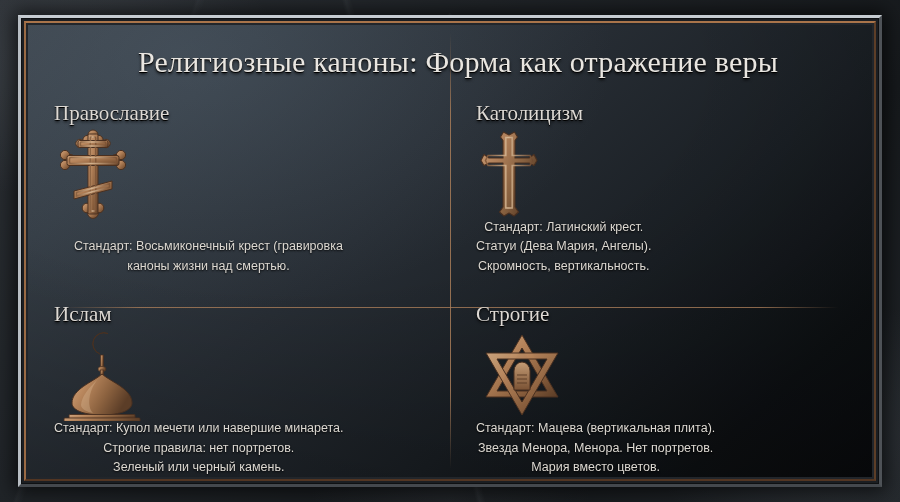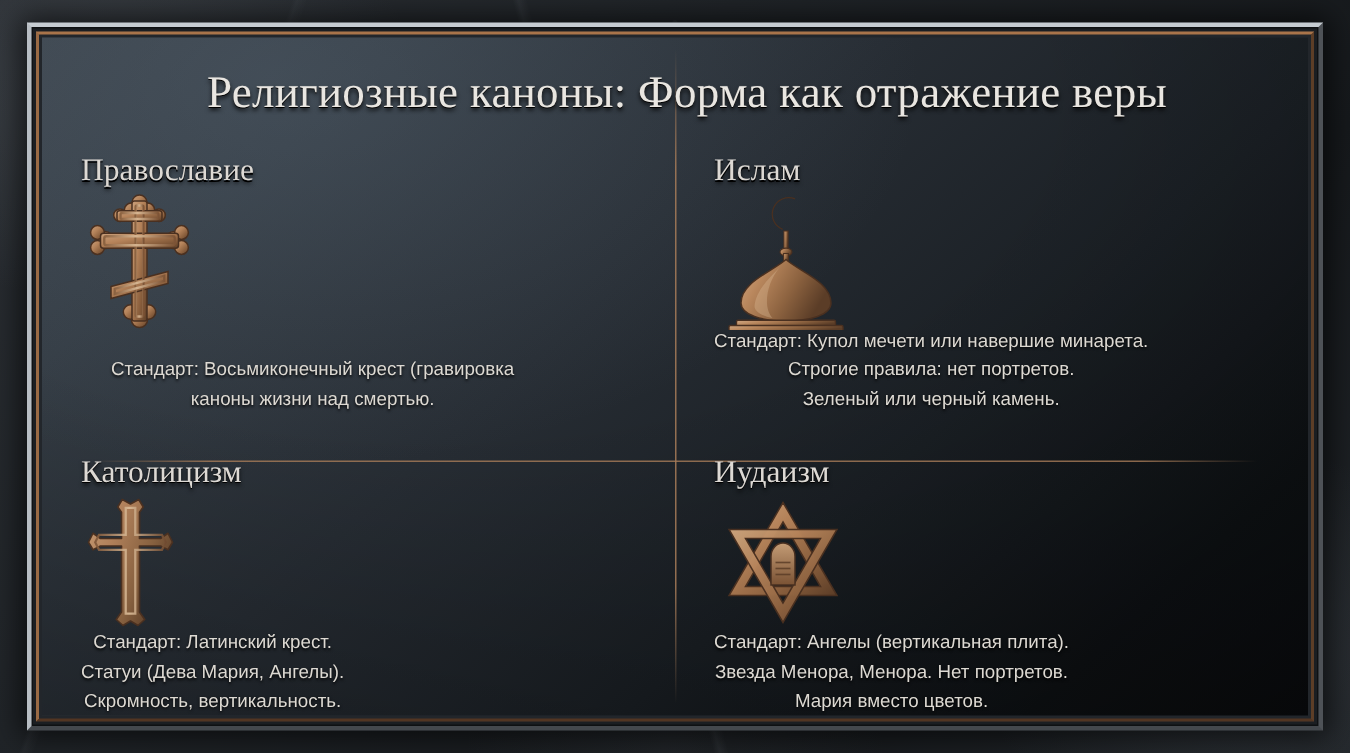--- a/index.html
+++ b/index.html
@@ -201,20 +201,60 @@
                   </g>
                 </g>
               </svg>
             </div>
             <div class="cell-body">
               <div>Стандарт: Восьмиконечный крест (гравировка</div>
               <div>каноны жизни над смертью.</div>
             </div>
           </div>
 
+          <div class="cell q2">
+            <div class="cell-heading">Католицизм</div>
+            <div class="icon-wrap">
+              <svg width="66" height="90" viewBox="0 0 66 90" aria-hidden="true">
+                <defs>
+                  <linearGradient id="bz2" x1="0" y1="0" x2="1" y2="0.6">
+                    <stop offset="0%" stop-color="#c99d76"></stop>
+                    <stop offset="35%" stop-color="#b0805a"></stop>
+                    <stop offset="72%" stop-color="#86603f"></stop>
+                    <stop offset="100%" stop-color="#573a25"></stop>
+                  </linearGradient>
+                  <linearGradient id="bz2b" x1="0" y1="0" x2="1" y2="0">
+                    <stop offset="0%" stop-color="#7d5436"></stop>
+                    <stop offset="48%" stop-color="#dcbd99"></stop>
+                    <stop offset="100%" stop-color="#6f4a30"></stop>
+                  </linearGradient>
+                </defs>
+                <g transform="translate(33,45)">
+
+                  <path d="
+                    M -5.5,-42
+                    L -8.5,-37 L -6,-33.5 L -6,-16
+                    L -20,-16 L -25,-19.5 L -28,-13.5 L -25,-8.5 L -20,-11 L -6,-11
+                    L -6,33 L -9.5,38 L -5,42 L 0,39 L 5,42 L 9.5,38 L 6,33 L 6,-11
+                    L 20,-11 L 25,-8.5 L 28,-13.5 L 25,-19.5 L 20,-16 L 6,-16
+                    L 6,-33.5 L 8.5,-37 L 5.5,-42 L 0,-39 Z" fill="url(#bz2)" stroke="#4a3020" stroke-width="1.1" stroke-linejoin="round"></path>
+
+                  <path d="
+                    M -3.2,-36.5 L -3.2,-18.5 L -21,-18.5 L -23.5,-13.5 L -21,-8.5 L -3.2,-8.5
+                    L -3.2,34 L 3.2,34 L 3.2,-8.5 L 21,-8.5 L 23.5,-13.5 L 21,-18.5 L 3.2,-18.5 L 3.2,-36.5 Z" fill="none" stroke="url(#bz2b)" stroke-width="1.5" opacity=".9"></path>
+                </g>
+              </svg>
+            </div>
+            <div class="cell-body">
+              <div>Стандарт: Латинский крест.</div>
+              <div>Статуи (Дева Мария, Ангелы).</div>
+              <div>Скромность, вертикальность.</div>
+            </div>
+          </div>
+
           <div class="cell q3">
             <div class="cell-heading">Ислам</div>
             <div class="icon-wrap">
               <svg width="96" height="92" viewBox="0 0 96 92" aria-hidden="true">
                 <defs>
                   <linearGradient id="bz3" x1="0" y1="0" x2="1" y2="0.4">
                     <stop offset="0%" stop-color="#d2aa85"></stop>
                     <stop offset="30%" stop-color="#b9875d"></stop>
                     <stop offset="65%" stop-color="#8d6340"></stop>
                     <stop offset="100%" stop-color="#5b3d27"></stop>
@@ -252,62 +292,22 @@
                 </g>
               </svg>
             </div>
             <div class="cell-body">
               <div>Стандарт: Купол мечети или навершие минарета.</div>
               <div>Строгие правила: нет портретов.</div>
               <div>Зеленый или черный камень.</div>
             </div>
           </div>
 
-          <div class="cell q2">
-            <div class="cell-heading">Католицизм</div>
-            <div class="icon-wrap">
-              <svg width="66" height="90" viewBox="0 0 66 90" aria-hidden="true">
-                <defs>
-                  <linearGradient id="bz2" x1="0" y1="0" x2="1" y2="0.6">
-                    <stop offset="0%" stop-color="#c99d76"></stop>
-                    <stop offset="35%" stop-color="#b0805a"></stop>
-                    <stop offset="72%" stop-color="#86603f"></stop>
-                    <stop offset="100%" stop-color="#573a25"></stop>
-                  </linearGradient>
-                  <linearGradient id="bz2b" x1="0" y1="0" x2="1" y2="0">
-                    <stop offset="0%" stop-color="#7d5436"></stop>
-                    <stop offset="48%" stop-color="#dcbd99"></stop>
-                    <stop offset="100%" stop-color="#6f4a30"></stop>
-                  </linearGradient>
-                </defs>
-                <g transform="translate(33,45)">
-
-                  <path d="
-                    M -5.5,-42
-                    L -8.5,-37 L -6,-33.5 L -6,-16
-                    L -20,-16 L -25,-19.5 L -28,-13.5 L -25,-8.5 L -20,-11 L -6,-11
-                    L -6,33 L -9.5,38 L -5,42 L 0,39 L 5,42 L 9.5,38 L 6,33 L 6,-11
-                    L 20,-11 L 25,-8.5 L 28,-13.5 L 25,-19.5 L 20,-16 L 6,-16
-                    L 6,-33.5 L 8.5,-37 L 5.5,-42 L 0,-39 Z" fill="url(#bz2)" stroke="#4a3020" stroke-width="1.1" stroke-linejoin="round"></path>
-
-                  <path d="
-                    M -3.2,-36.5 L -3.2,-18.5 L -21,-18.5 L -23.5,-13.5 L -21,-8.5 L -3.2,-8.5
-                    L -3.2,34 L 3.2,34 L 3.2,-8.5 L 21,-8.5 L 23.5,-13.5 L 21,-18.5 L 3.2,-18.5 L 3.2,-36.5 Z" fill="none" stroke="url(#bz2b)" stroke-width="1.5" opacity=".9"></path>
-                </g>
-              </svg>
-            </div>
-            <div class="cell-body">
-              <div>Стандарт: Латинский крест.</div>
-              <div>Статуи (Дева Мария, Ангелы).</div>
-              <div>Скромность, вертикальность.</div>
-            </div>
-          </div>
-
           <div class="cell q4">
-            <div class="cell-heading">Иудаизм</div>
+            <div class="cell-heading">Строгие</div>
             <div class="icon-wrap">
               <svg width="92" height="86" viewBox="0 0 92 86" aria-hidden="true">
                 <defs>
                   <linearGradient id="bz4" x1="0" y1="0" x2="1" y2="1">
                     <stop offset="0%" stop-color="#d0a77f"></stop>
                     <stop offset="34%" stop-color="#b5835a"></stop>
                     <stop offset="70%" stop-color="#8a5f3d"></stop>
                     <stop offset="100%" stop-color="#5a3c26"></stop>
                   </linearGradient>
                   <linearGradient id="bz4s" x1="0" y1="0" x2="0" y2="1">
@@ -328,21 +328,21 @@
                     <g stroke="#5b3d27" stroke-width="1.1" opacity=".85">
                       <line x1="-5" y1="-1" x2="5" y2="-1"></line>
                       <line x1="-5" y1="3" x2="5" y2="3"></line>
                       <line x1="-5" y1="7" x2="5" y2="7"></line>
                     </g>
                   </g>
                 </g>
               </svg>
             </div>
             <div class="cell-body">
-              <div>Стандарт: Ангелы (вертикальная плита).</div>
+              <div>Стандарт: Мацева (вертикальная плита).</div>
               <div>Звезда Менора, Менора. Нет портретов.</div>
               <div>Мария вместо цветов.</div>
             </div>
           </div>
 
         </div>
       </div>
     </div>
   </div>
 </div>

